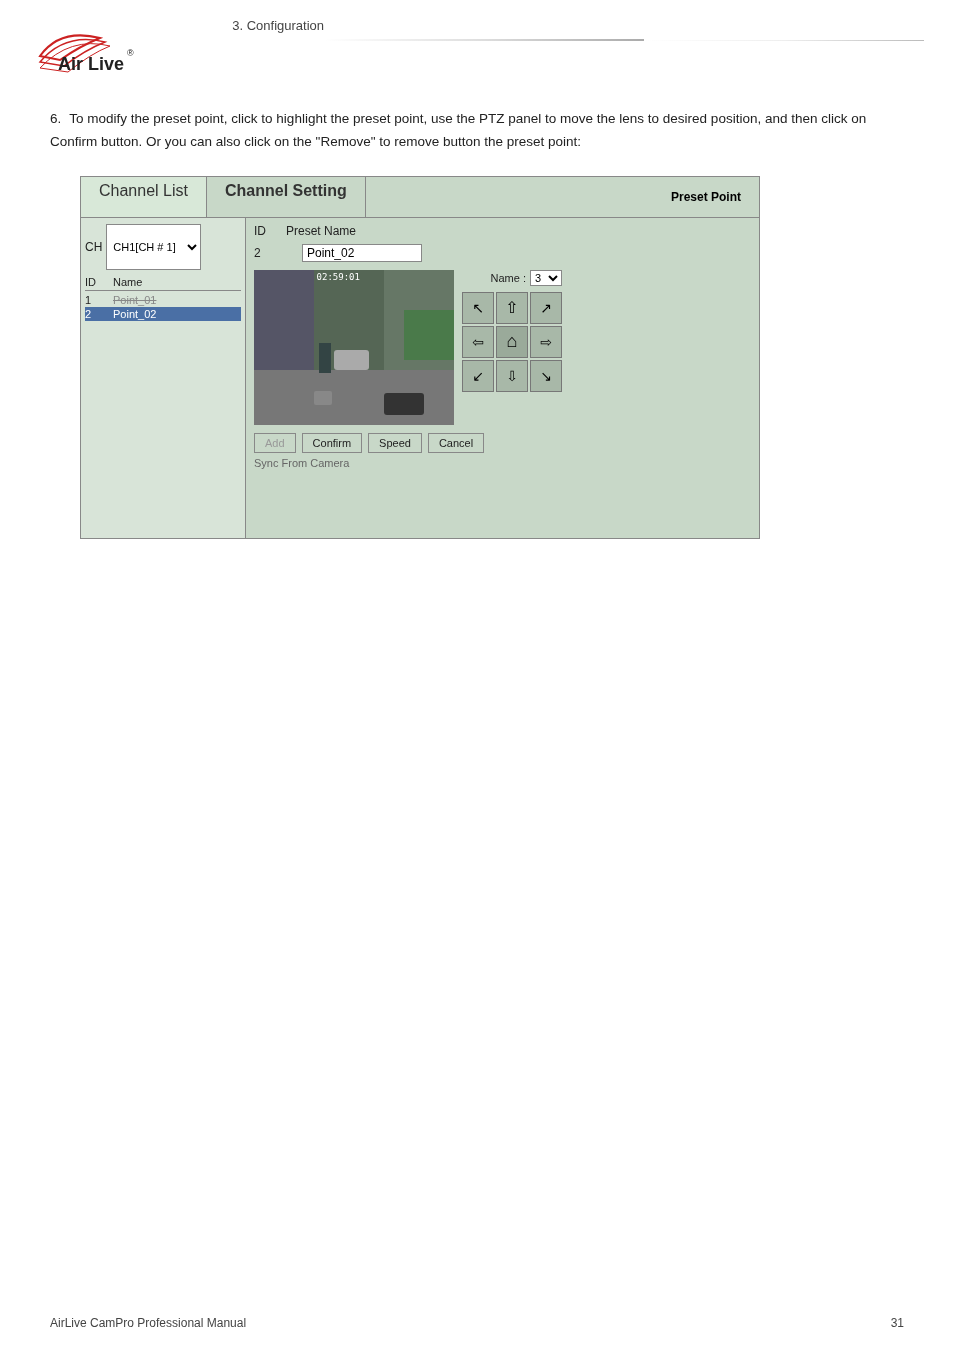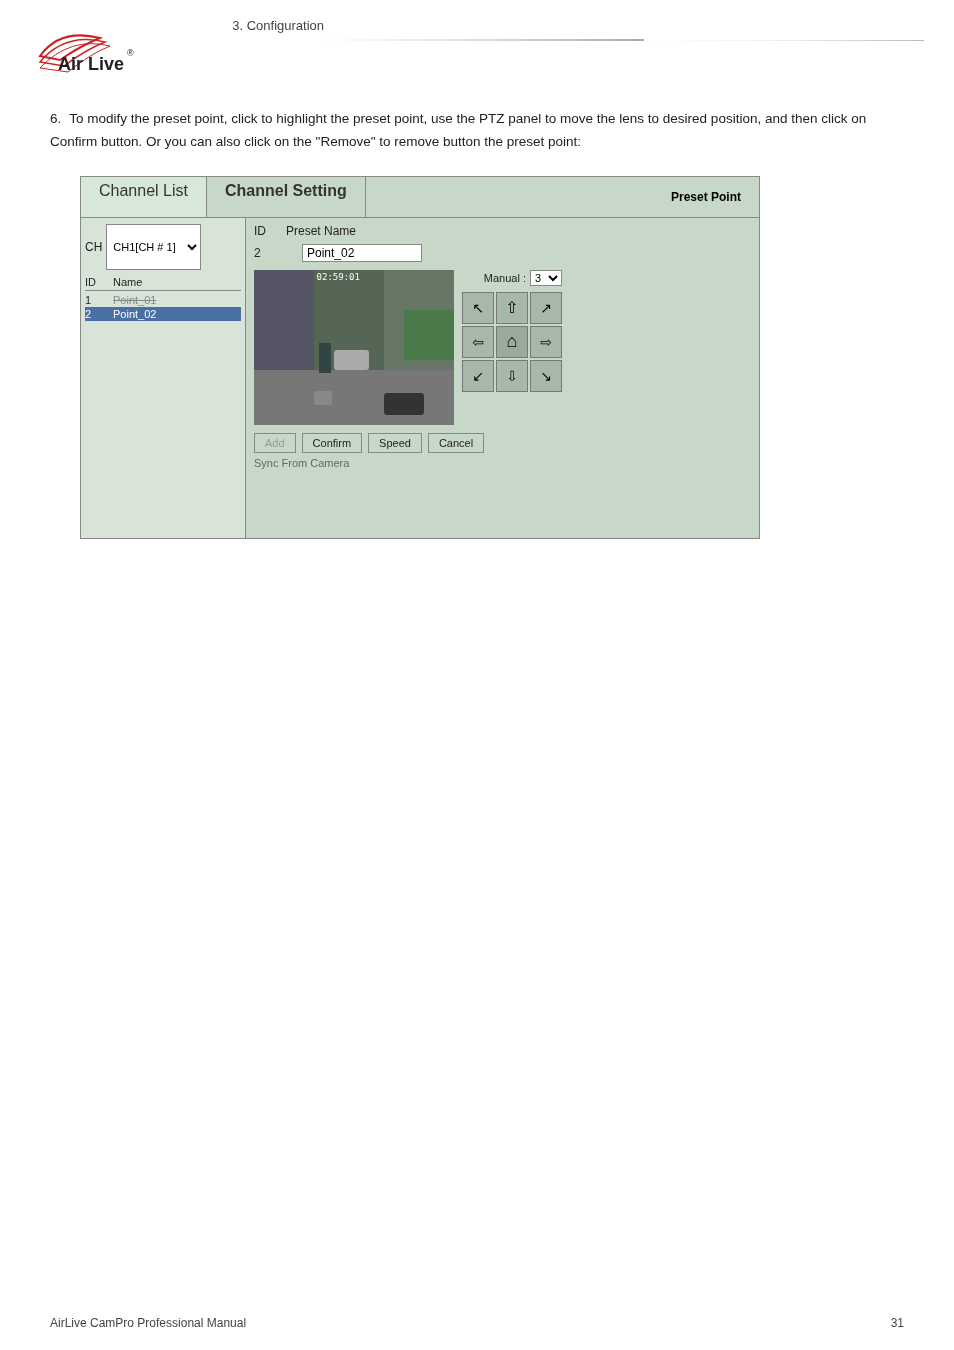--- a/index.html
+++ b/index.html
@@ -434,21 +434,21 @@
             <div class="cam-road"></div>
             <div class="cam-tree"></div>
             <div class="cam-car"></div>
             <div class="cam-car2"></div>
             <div class="cam-scooter"></div>
           </div>
 
           <div class="ptz-area">
 
             <div class="speed-row">
-              <span>Manual :</span>
+              <span>Name :</span>
               <select class="speed-select">
                 <option>3</option>
                 <option>1</option>
                 <option>2</option>
                 <option>4</option>
                 <option>5</option>
               </select>
             </div>
 
             <div class="ptz-grid">

